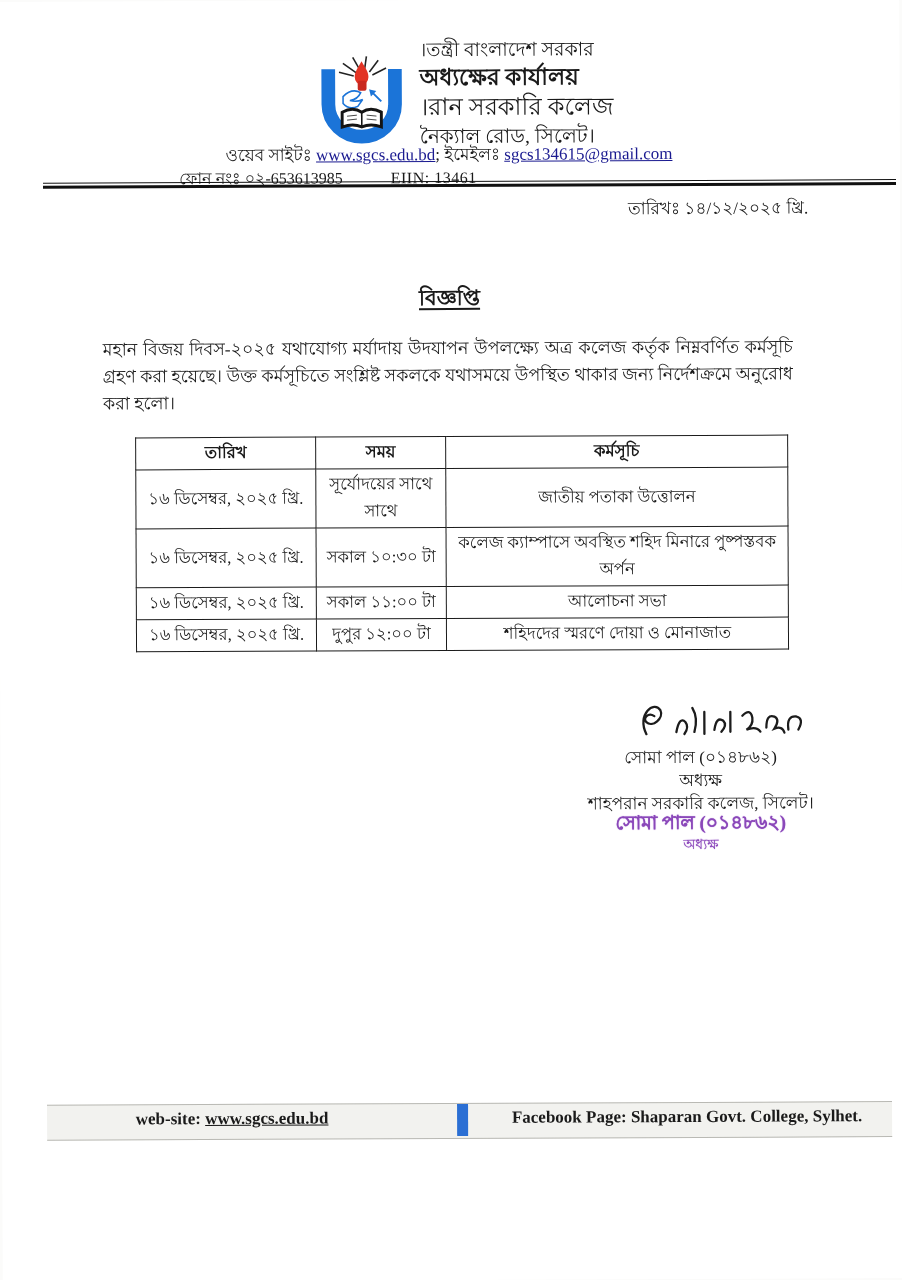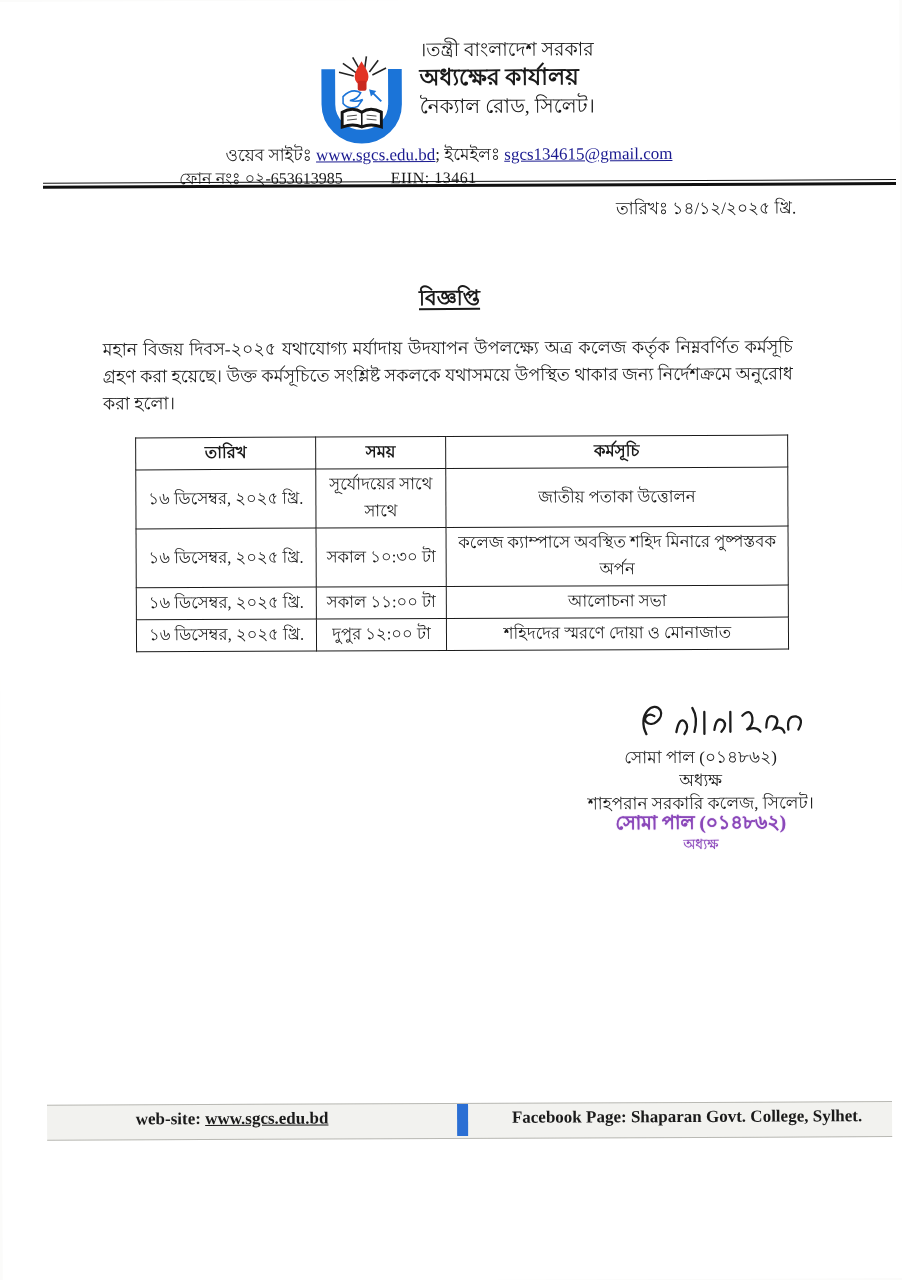--- a/index.html
+++ b/index.html
@@ -22,21 +22,21 @@
   .hdr-line3{font-size:24px;margin-top:6px;}
   .hdr-line4{font-size:20px;margin-top:7px;}
   .webline{left:0;top:141px;width:902px;text-align:center;font-size:17px;}
   .weblink{color:#1a1a90;text-decoration:underline;}
   .phoneline{left:0;top:165px;width:660px;text-align:center;font-size:16px;}
   .eiin{margin-left:48px;letter-spacing:.5px;}
   .rule-thin{left:45px;top:181px;width:853px;height:1px;background:#111;}
   .rule-thick{left:45px;top:184px;width:853px;height:3px;background:#111;}
 
   
-  .dateline{right:104px;top:196px;font-size:17px;margin-left:24px;}
+  .dateline{right:92px;top:196px;font-size:17px;margin-left:24px;}
   .notice-title{left:0;top:282px;width:902px;text-align:center;font-size:21px;font-weight:bold;}
   .notice-title span{text-decoration:underline;text-underline-offset:3px;}
   .notice-body{left:104px;top:335px;width:690px;font-size:17.5px;line-height:1.55;text-align:justify;}
 
   
   .sched{left:136px;top:436px;border-collapse:collapse;table-layout:fixed;}
   .sched th,.sched td{
     border:1.6px solid #1b1b1b;text-align:center;vertical-align:middle;
     font-size:16.5px;padding:2px 6px;height:24px;
   }
@@ -106,20 +106,21 @@
         <line x1="58" y1="61" x2="68" y2="62" stroke="#444" stroke-width="1"></line>
         <line x1="38" y1="66" x2="48" y2="65" stroke="#444" stroke-width="1"></line>
         <line x1="58" y1="65" x2="68" y2="66" stroke="#444" stroke-width="1"></line>
       </g>
     </svg>
   </div>
 
   <div class="abs hdr-text">
     <div class="hdr-line1">।তন্ত্রী বাংলাদেশ সরকার</div>
     <div class="hdr-line2">অধ্যক্ষের কার্যালয়</div>
+    <div class="hdr-line3">।রান সরকারি কলেজ</div>
     <div class="hdr-line4">নৈক্যাল রোড, সিলেট।</div>
   </div>
 
   <div class="abs webline">
     <span>ওয়েব সাইটঃ </span><span class="weblink">www.sgcs.edu.bd</span><span>; </span><span>ইমেইলঃ </span><span class="weblink">sgcs134615@gmail.com</span>
   </div>
 
   <div class="abs phoneline">
     <span>ফোন নংঃ ০২-653613985</span><span class="eiin">EIIN: 13461</span>
   </div>

